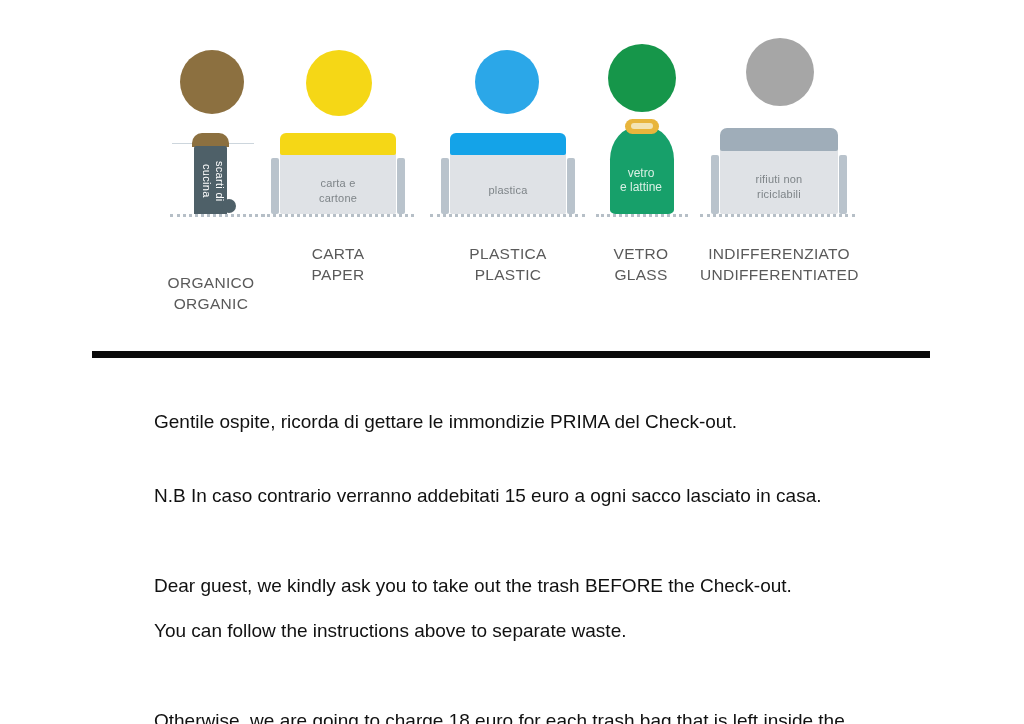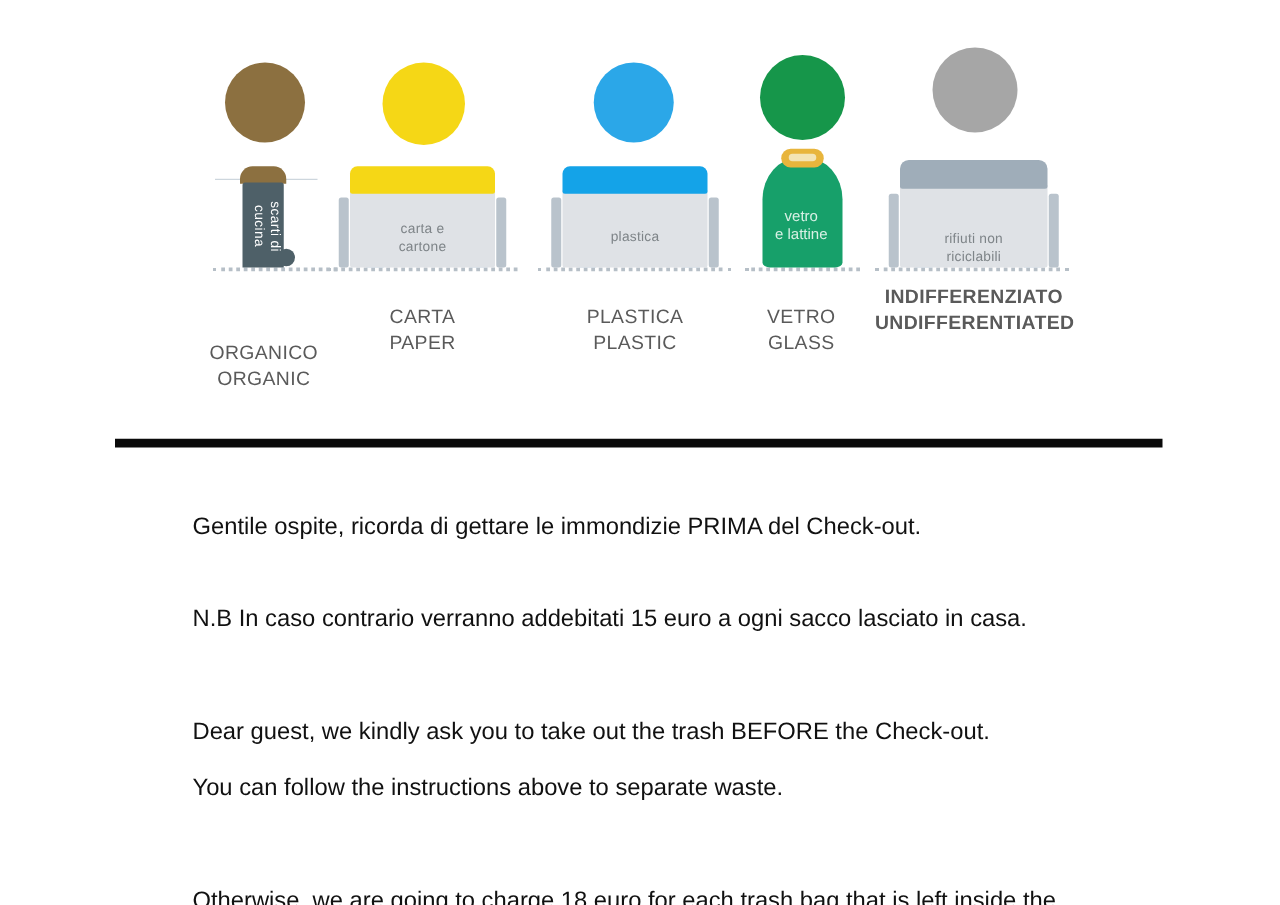--- a/index.html
+++ b/index.html
@@ -255,25 +255,25 @@
   <div class="bin-column" style="left:700px; width:158px;">
     <div class="circle" style="left:46px; top:38px; width:68px; height:68px; background:#a6a6a6;"></div>
 
     <div class="container-bin" style="left:0; top:0; width:158px; height:215px;">
       <div class="bin-post" style="left:11px; top:155px; width:8px; height:59px;"></div>
       <div class="bin-post" style="left:139px;top:155px; width:8px; height:59px;"></div>
       <div class="bin-wedge" style="left:32px; top:170px; border-bottom:44px solid #bdd2e2;"></div>
       <div class="bin-wedge" style="left:119px;top:170px; border-bottom:44px solid #bdd2e2;"></div>
       <div class="bin-body" style="left:20px; top:148px; width:118px; height:66px;"></div>
       <div class="bin-lid" style="left:20px; top:128px; width:118px; height:23px; background:#9fadb9; border-radius:7px 7px 2px 2px;"></div>
-      <div class="bin-label" style="left:0; top:184px; white-space:pre-line;">rifiuti non
+      <div class="bin-label" style="left:0; top:172px; white-space:pre-line;">rifiuti non
 riciclabili</div>
     </div>
 
-    <div class="bin-caption" style="left:0; top:227px; width:158px;font-weight:bold;">INDIFFERENZIATO
+    <div class="bin-caption" style="left:0; top:243px; width:158px;">INDIFFERENZIATO
 UNDIFFERENTIATED</div>
   </div>
 </div>
 
 <div id="section-divider"></div>
 
 <div id="instructions">
 
   <p>Gentile ospite, ricorda di gettare le immondizie PRIMA del Check-out.</p>
 

